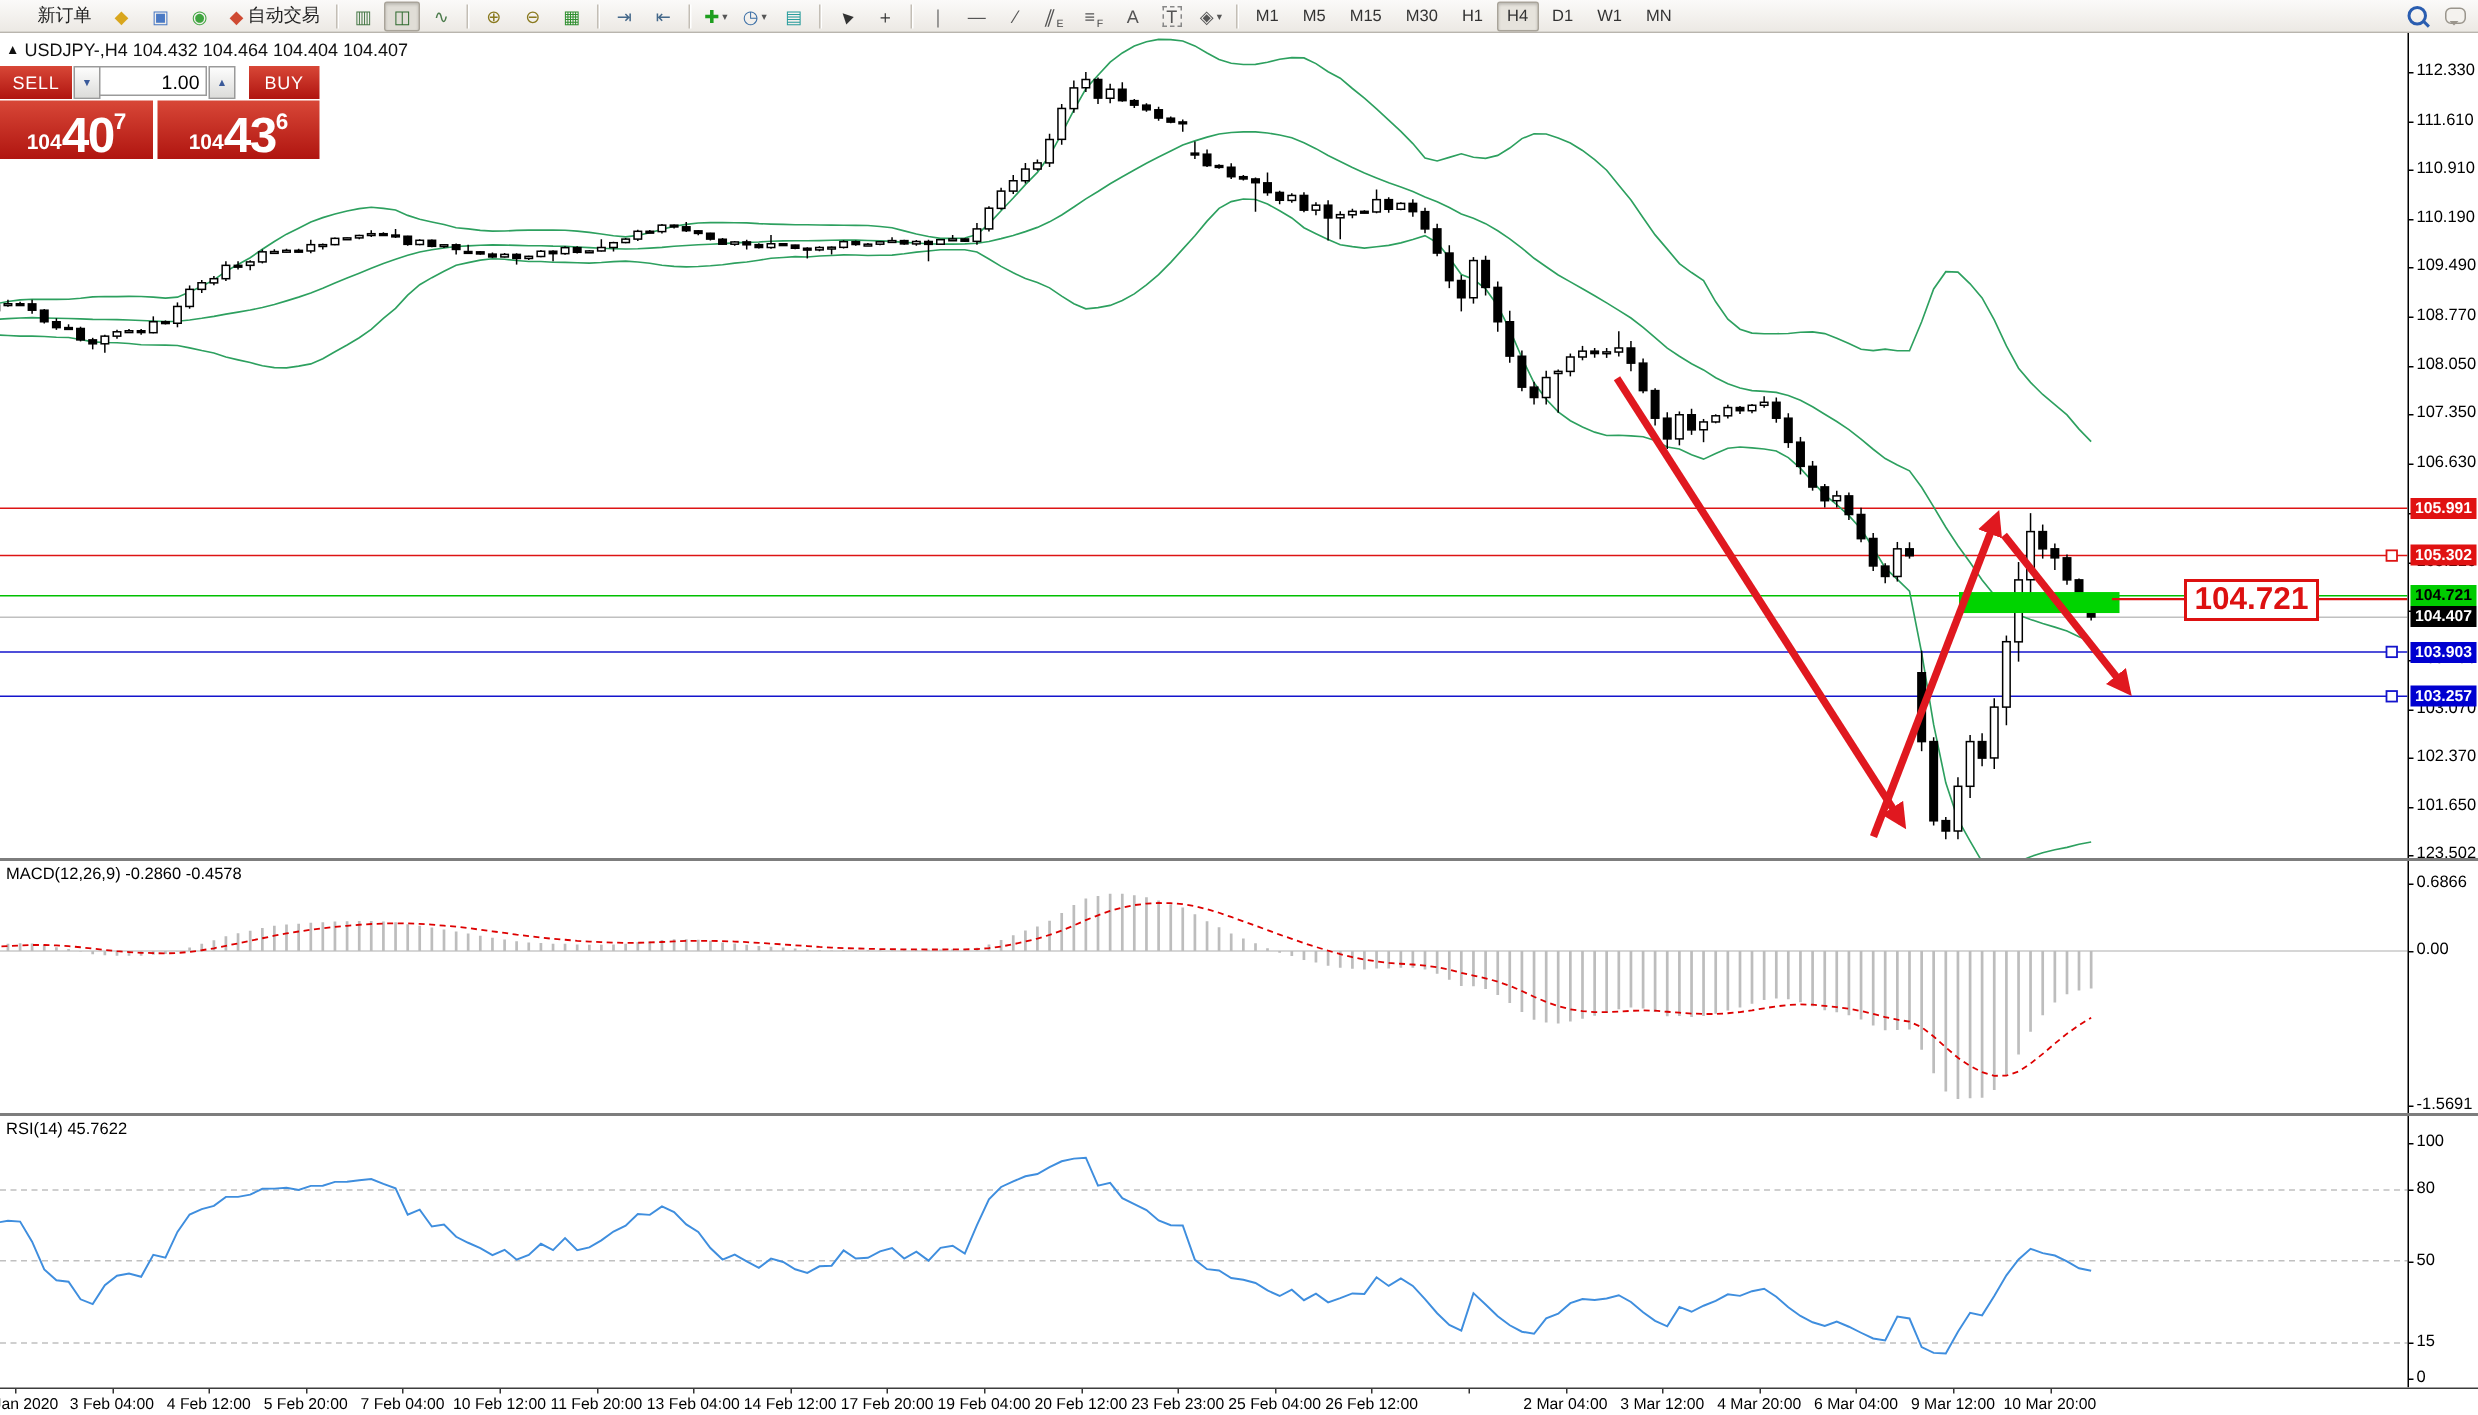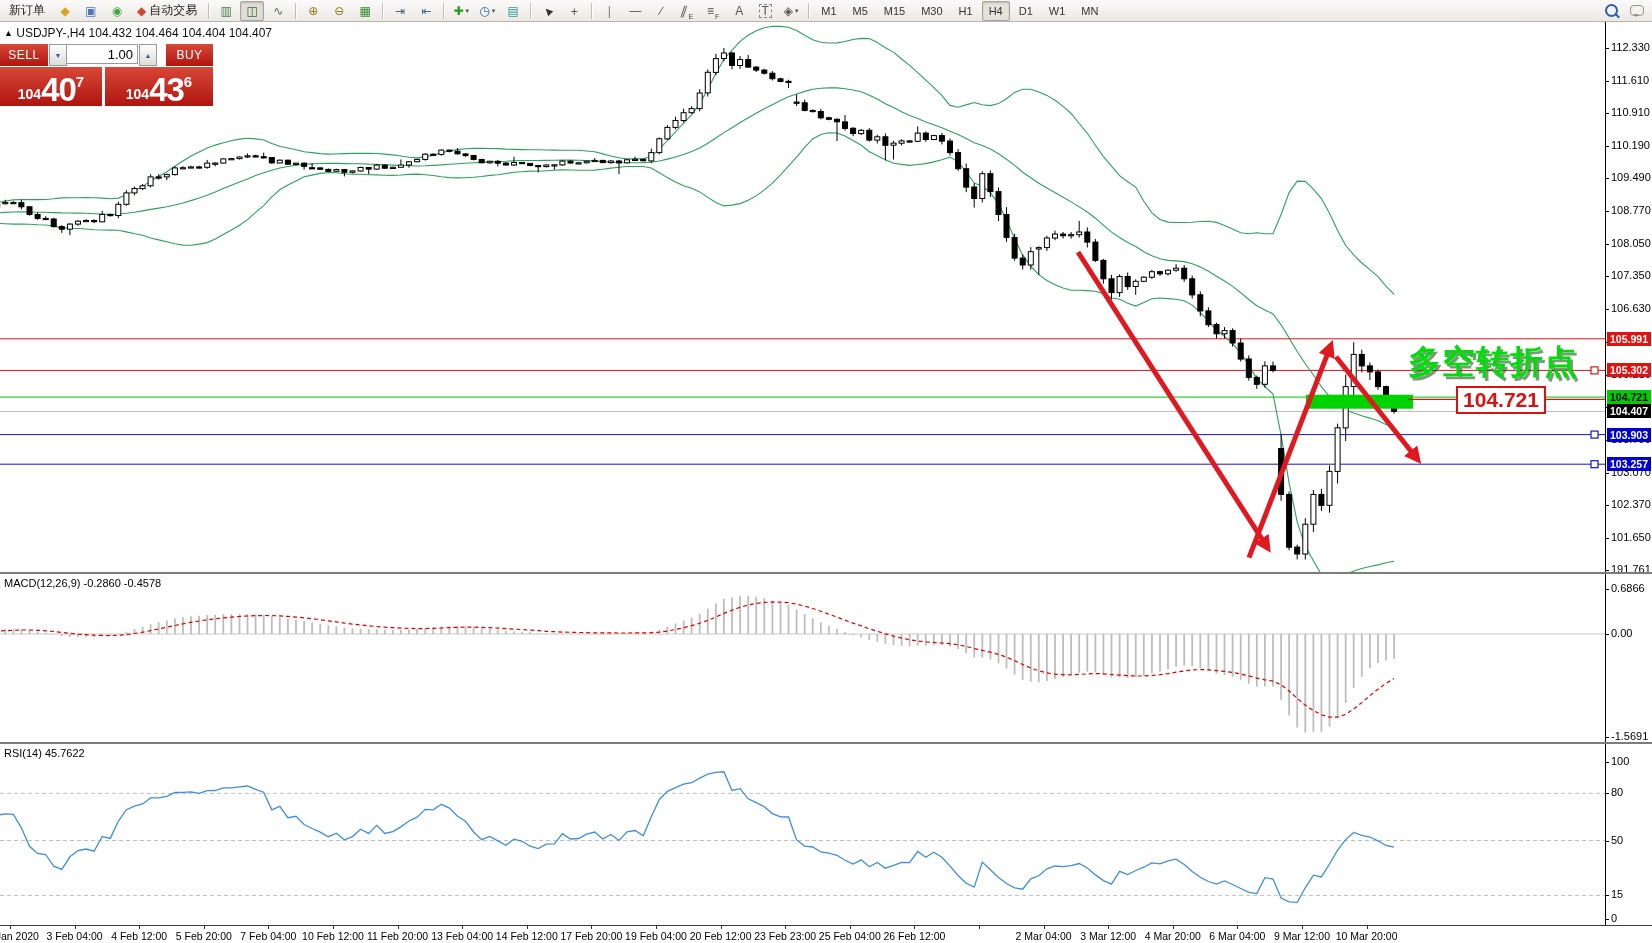--- a/index.html
+++ b/index.html
@@ -65,21 +65,21 @@
              text-shadow:2.5px 2.5px 0 rgba(30,90,30,.6);z-index:6;white-space:nowrap;}
   #callout-box{left:1456px;top:386px;width:86px;height:24px;border:2px solid #dd1111;background:#fff;color:#dd1111;
                font-size:21px;font-weight:bold;display:flex;align-items:center;justify-content:center;z-index:6;}
 </style>
 </head>
 <body>
 
 <div id="stage">
   <div id="toolbar" class="abs">
       <div class="tbtn textbtn">
-        <span style="margin-left: 0px;">新订单</span>
+        <span style="margin-left: 16px;">新订单</span>
       </div>
       <div class="tbtn">
         <span class="glyph" style="color: rgb(217, 166, 29);">◆</span>
       </div>
       <div class="tbtn">
         <span class="glyph" style="color: rgb(74, 121, 196);">▣</span>
       </div>
       <div class="tbtn">
         <span class="glyph" style="color: rgb(63, 165, 63);">◉</span>
       </div>
@@ -773,21 +773,21 @@
       <div class="tick-label" style="top: 377.742px;">104.510</div>
       <div class="tick-mark" style="top: 417.772px;"></div>
       <div class="tick-label" style="top: 410.772px;">103.790</div>
       <div class="tick-mark" style="top: 450.803px;"></div>
       <div class="tick-label" style="top: 443.803px;">103.070</div>
       <div class="tick-mark" style="top: 482.915px;"></div>
       <div class="tick-label" style="top: 475.915px;">102.370</div>
       <div class="tick-mark" style="top: 515.945px;"></div>
       <div class="tick-label" style="top: 508.945px;">101.650</div>
       <div class="tick-mark" style="top: 548.057px;"></div>
-      <div class="tick-label" style="top: 541.057px;">191.761</div>
+      <div class="tick-label" style="top: 541.057px;">123.502</div>
       <div class="tick-mark" style="top: 567.028px;"></div>
       <div class="tick-label" style="top: 560.028px;">0.6866</div>
       <div class="tick-mark" style="top: 612px;"></div>
       <div class="tick-label" style="top: 605px;">0.00</div>
       <div class="tick-mark" style="top: 714.776px;"></div>
       <div class="tick-label" style="top: 707.776px;">-1.5691</div>
       <div class="tick-mark" style="top: 740px;"></div>
       <div class="tick-label" style="top: 733px;">100</div>
       <div class="tick-mark" style="top: 771.4px;"></div>
       <div class="tick-label" style="top: 764.4px;">80</div>
@@ -866,15 +866,14 @@
       <span class="bp-big">40</span>
       <span class="bp-sup">7</span>
     </div>
     <div class="abs tp-red bigprice" style="left:105px;width:108px">
       <span class="bp-pre">104</span>
       <span class="bp-big">43</span>
       <span class="bp-sup">6</span>
     </div>
   </div>
 
-  <div id="turn-text" class="abs">多空转折点</div>
   <div id="callout-box" class="abs">104.721</div>
 </div>
 
 </body></html>

